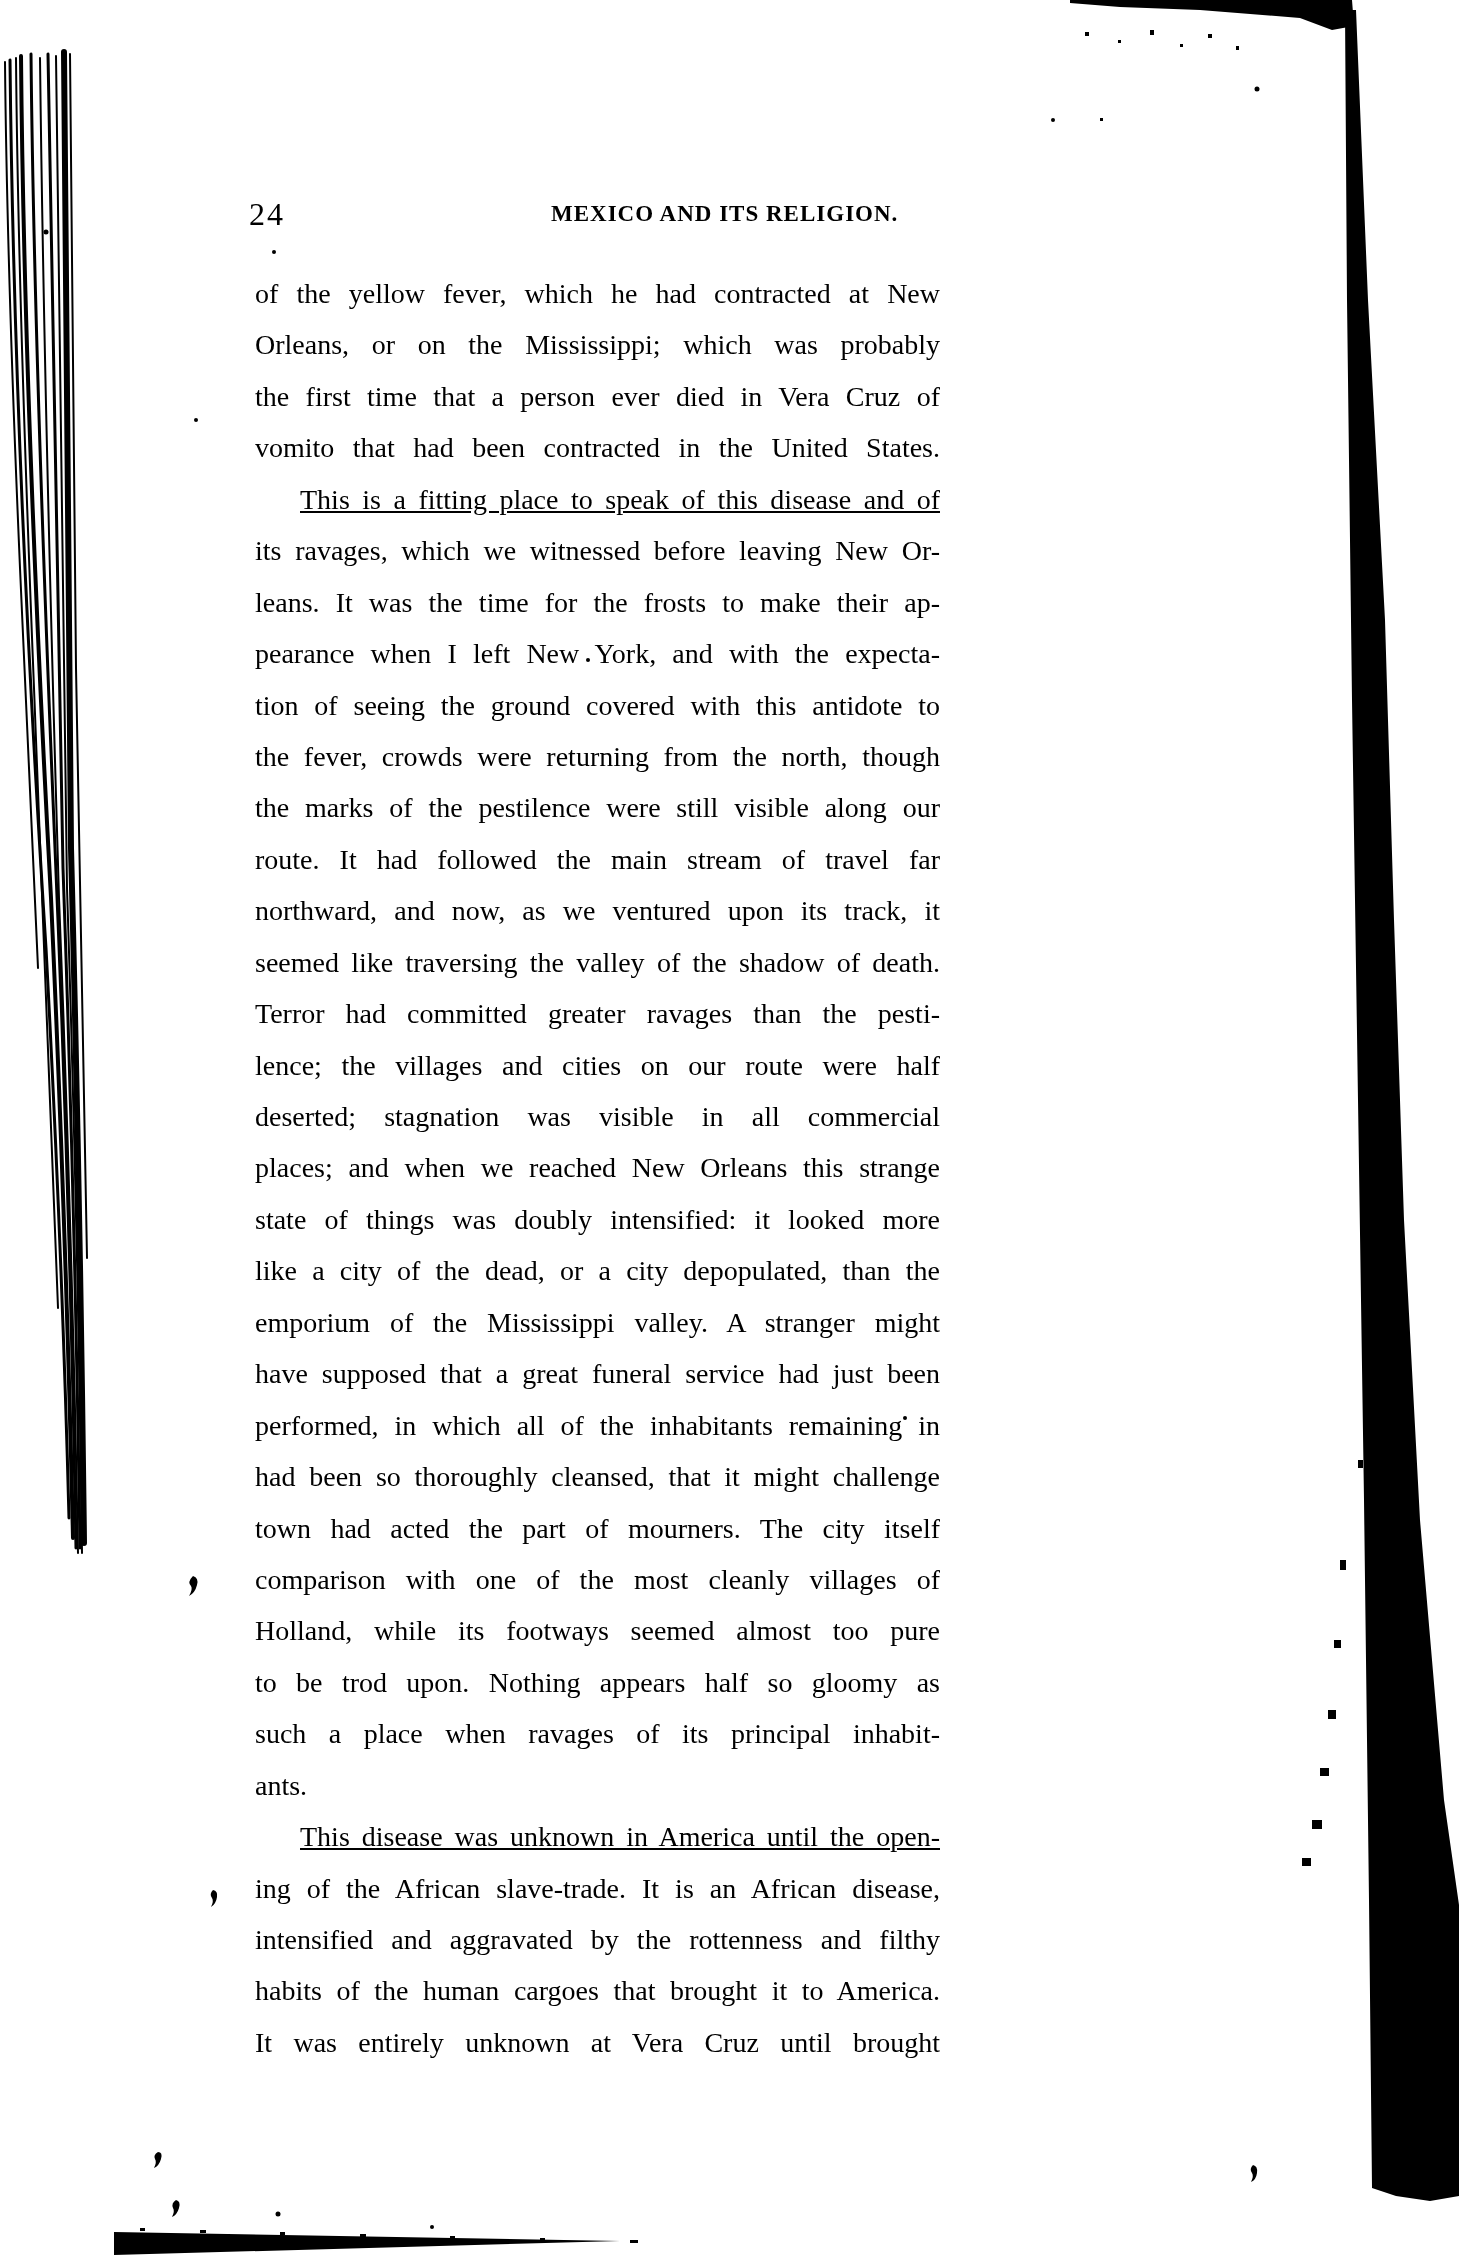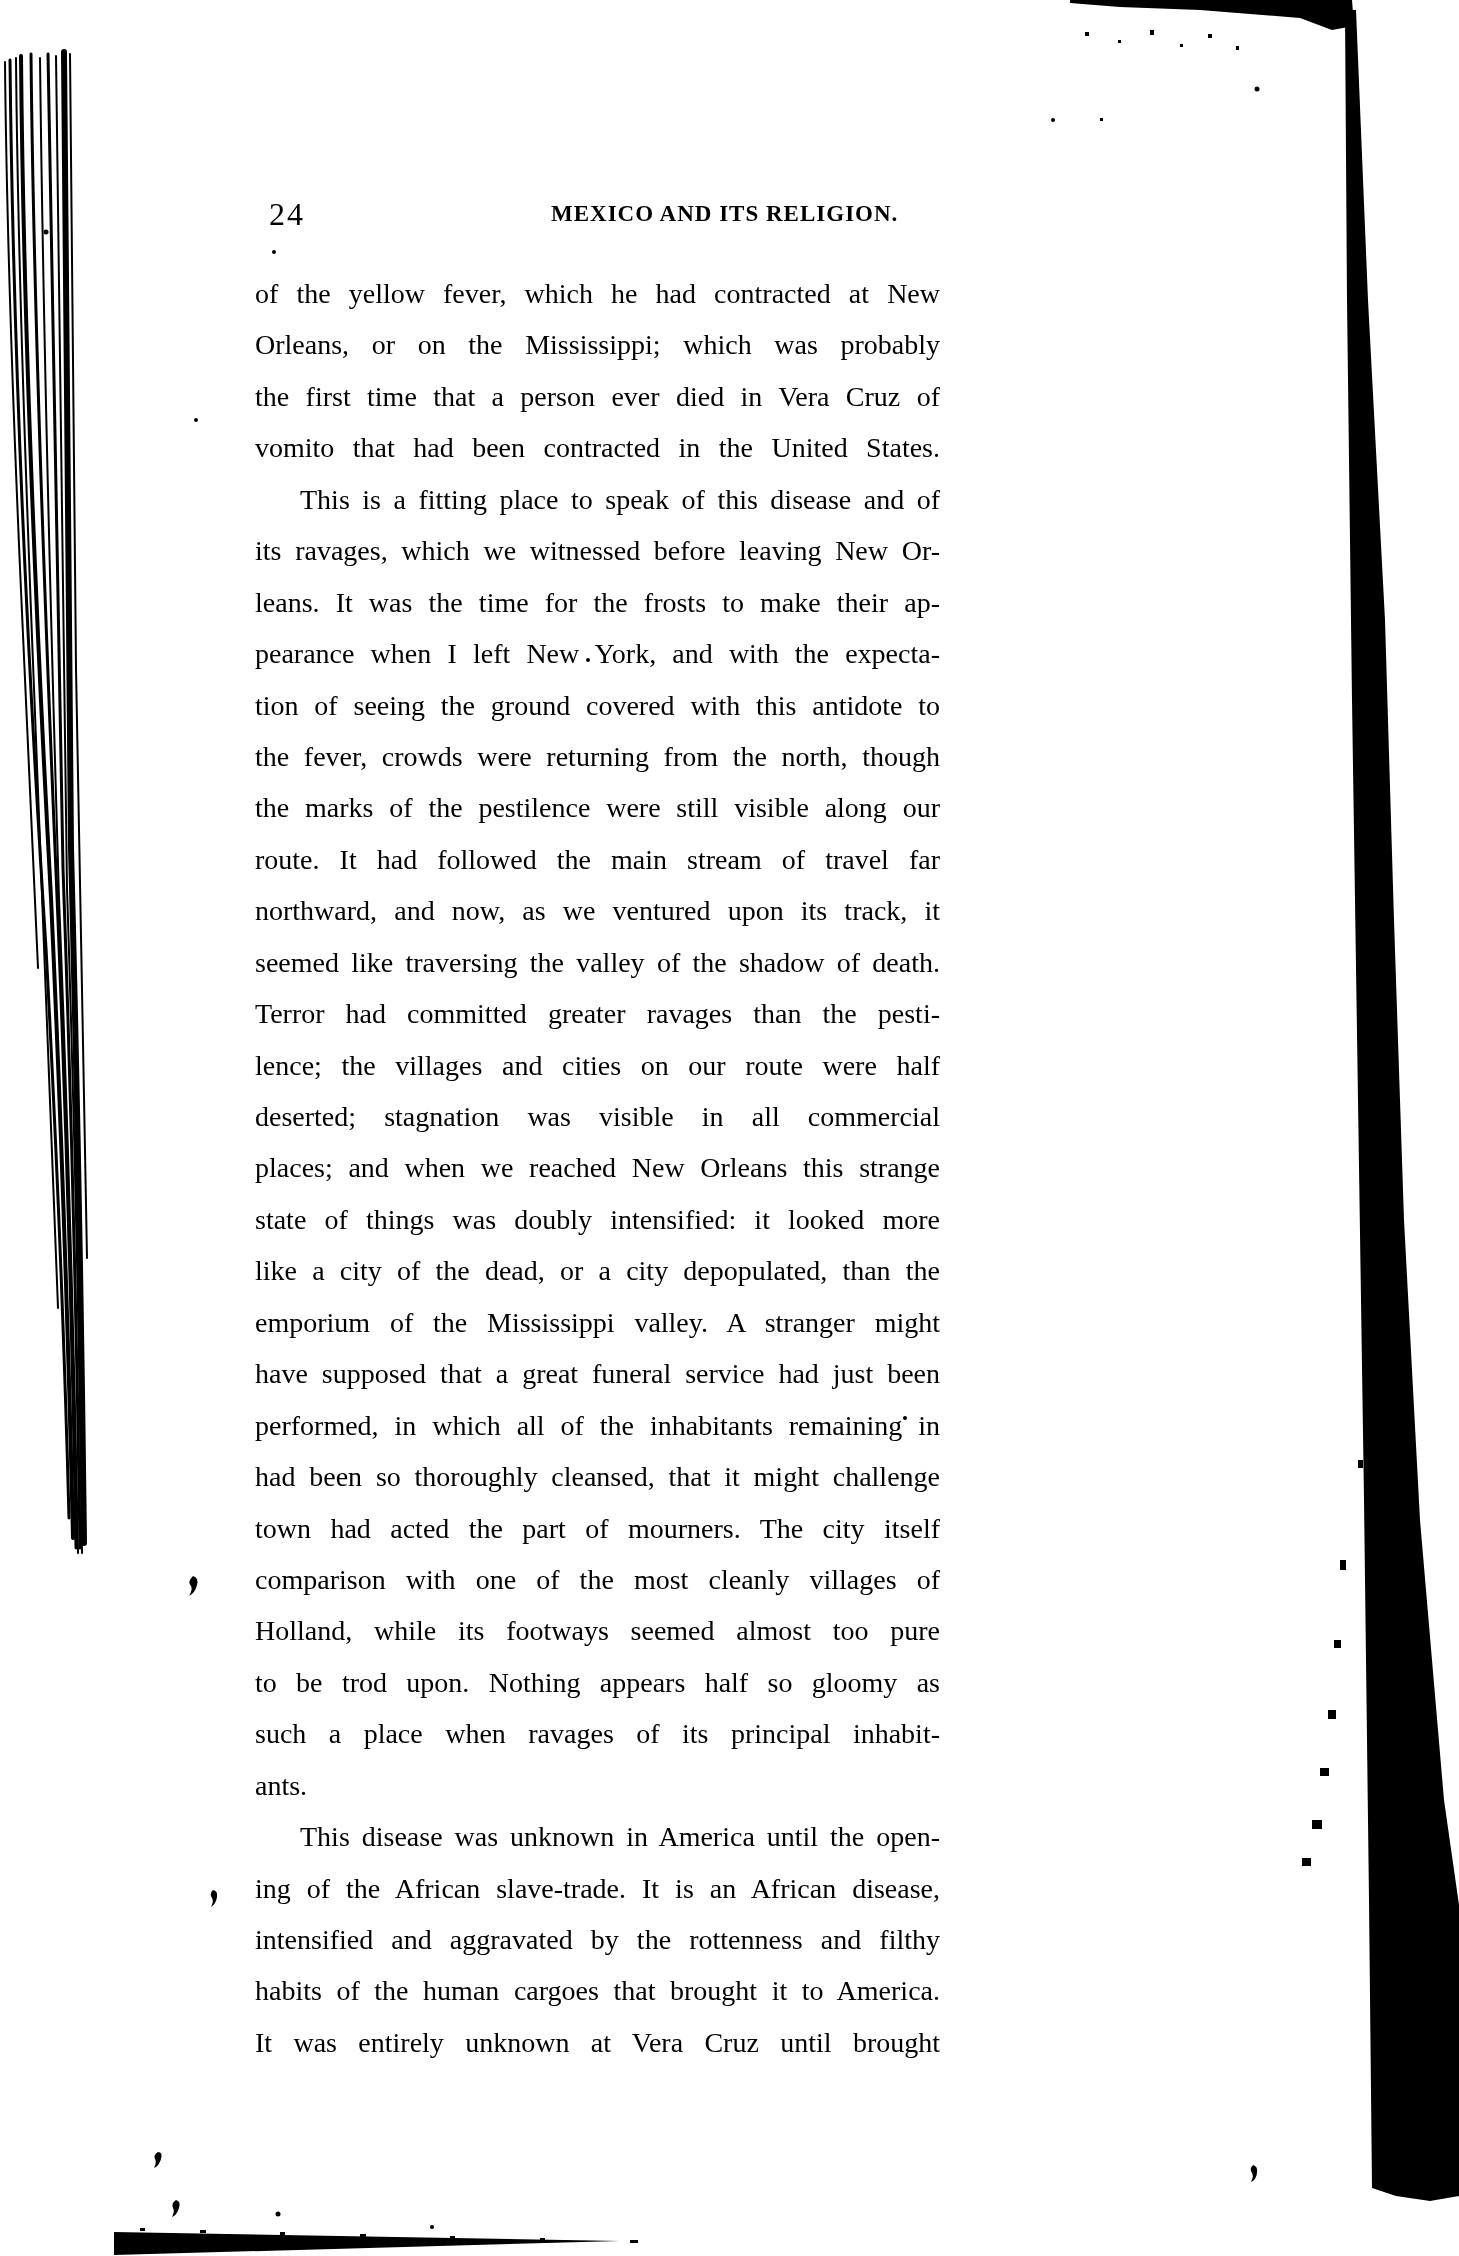--- a/index.html
+++ b/index.html
@@ -8,42 +8,42 @@
     width:1459px;height:2256px;
     background:#ffffff;
     overflow:hidden;
     font-family:"Liberation Serif", serif;
     color:#000;
   }
   .artifact{position:absolute;pointer-events:none;}
   .header-row{position:absolute;top:194px;left:0;width:1459px;height:46px;}
   .pagenum{
     position:absolute;left:249px;top:2px;
-    font-size:32px;letter-spacing:2px;margin-left:20px;
+    font-size:32px;letter-spacing:2px;
   }
   .running-title{
     position:absolute;left:551px;top:7px;
     font-size:23px;font-weight:700;letter-spacing:1px;
     white-space:nowrap;
   }
   .body-text{
     position:absolute;top:268px;left:207px;width:733px;
   }
   .line{
     font-size:28px;
     line-height:51.45px;
     height:51.45px;
     overflow:hidden;
     text-align:justify;
     text-align-last:justify;
     word-spacing:-1px;
     white-space:normal;
     margin-left:48px;
   }
-  .line.indent{ text-indent:45px; }
+  .line.indent{ text-indent:45px;text-decoration:underline; }
   .line.nojust{ text-align-last:left; }
 </style>
 </head>
 <body>
 
 <div class="page">
 
   <svg class="artifact" style="left:0;top:48px;" width="120" height="1520" viewBox="0 0 120 1520">
     <g stroke="#000" fill="none" stroke-linecap="round">
       <path d="M10,12 Q14,400 46,900 Q62,1200 69,1470" stroke-width="3"></path>

